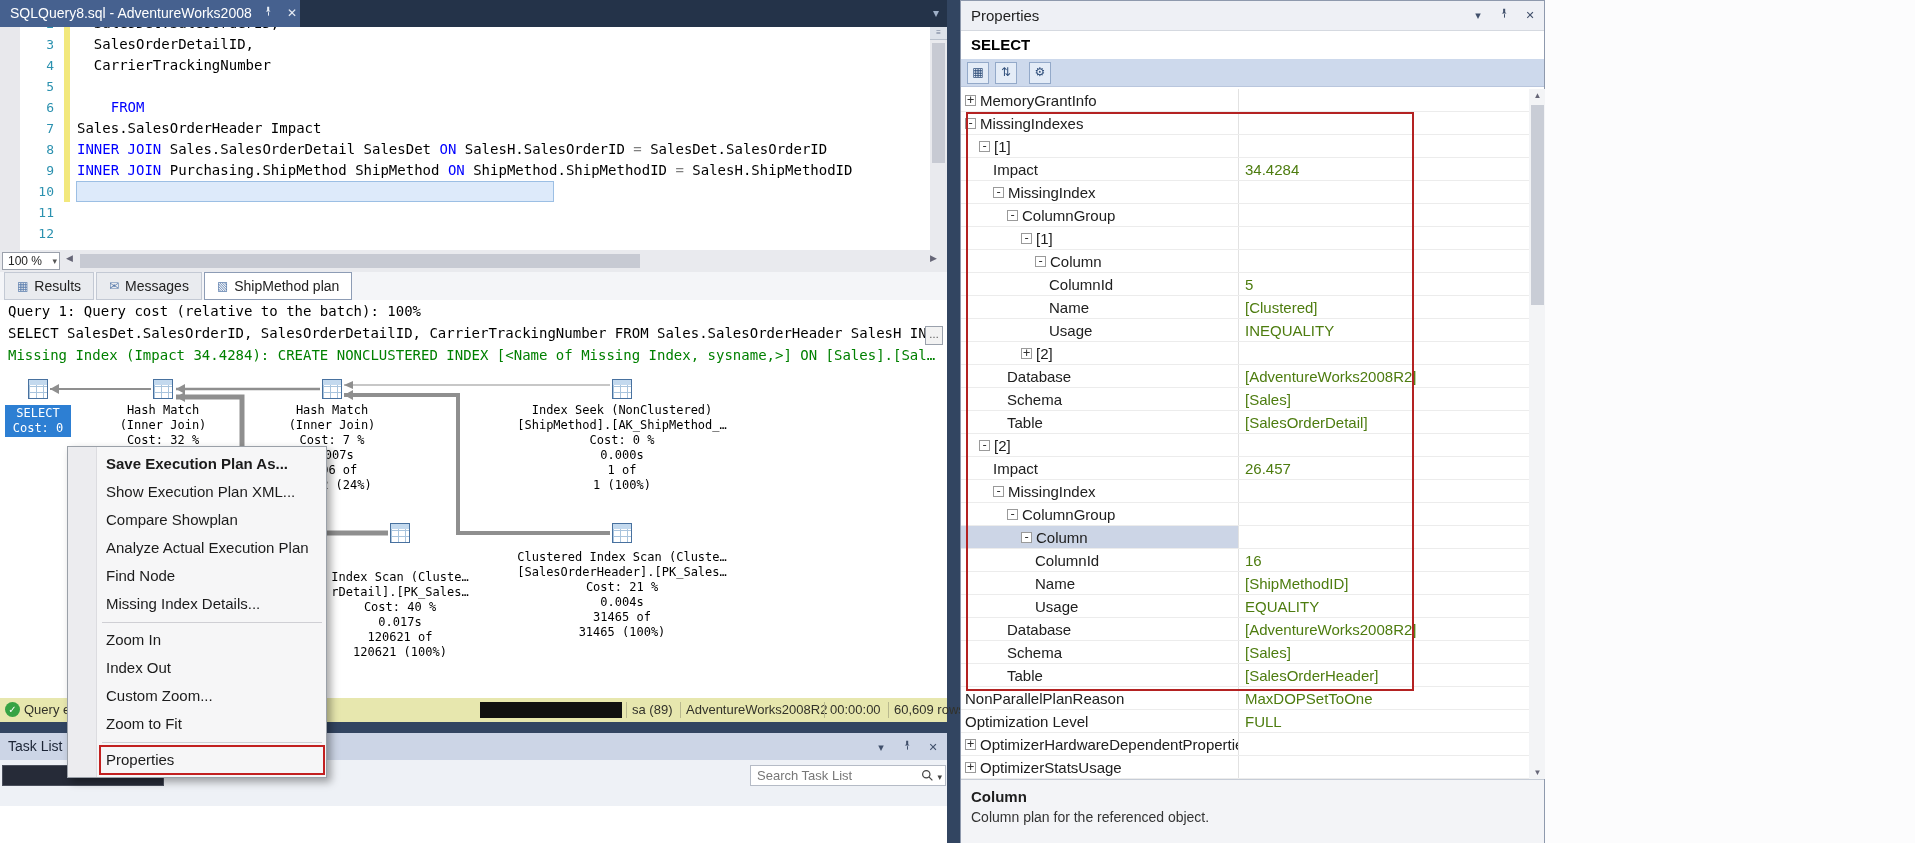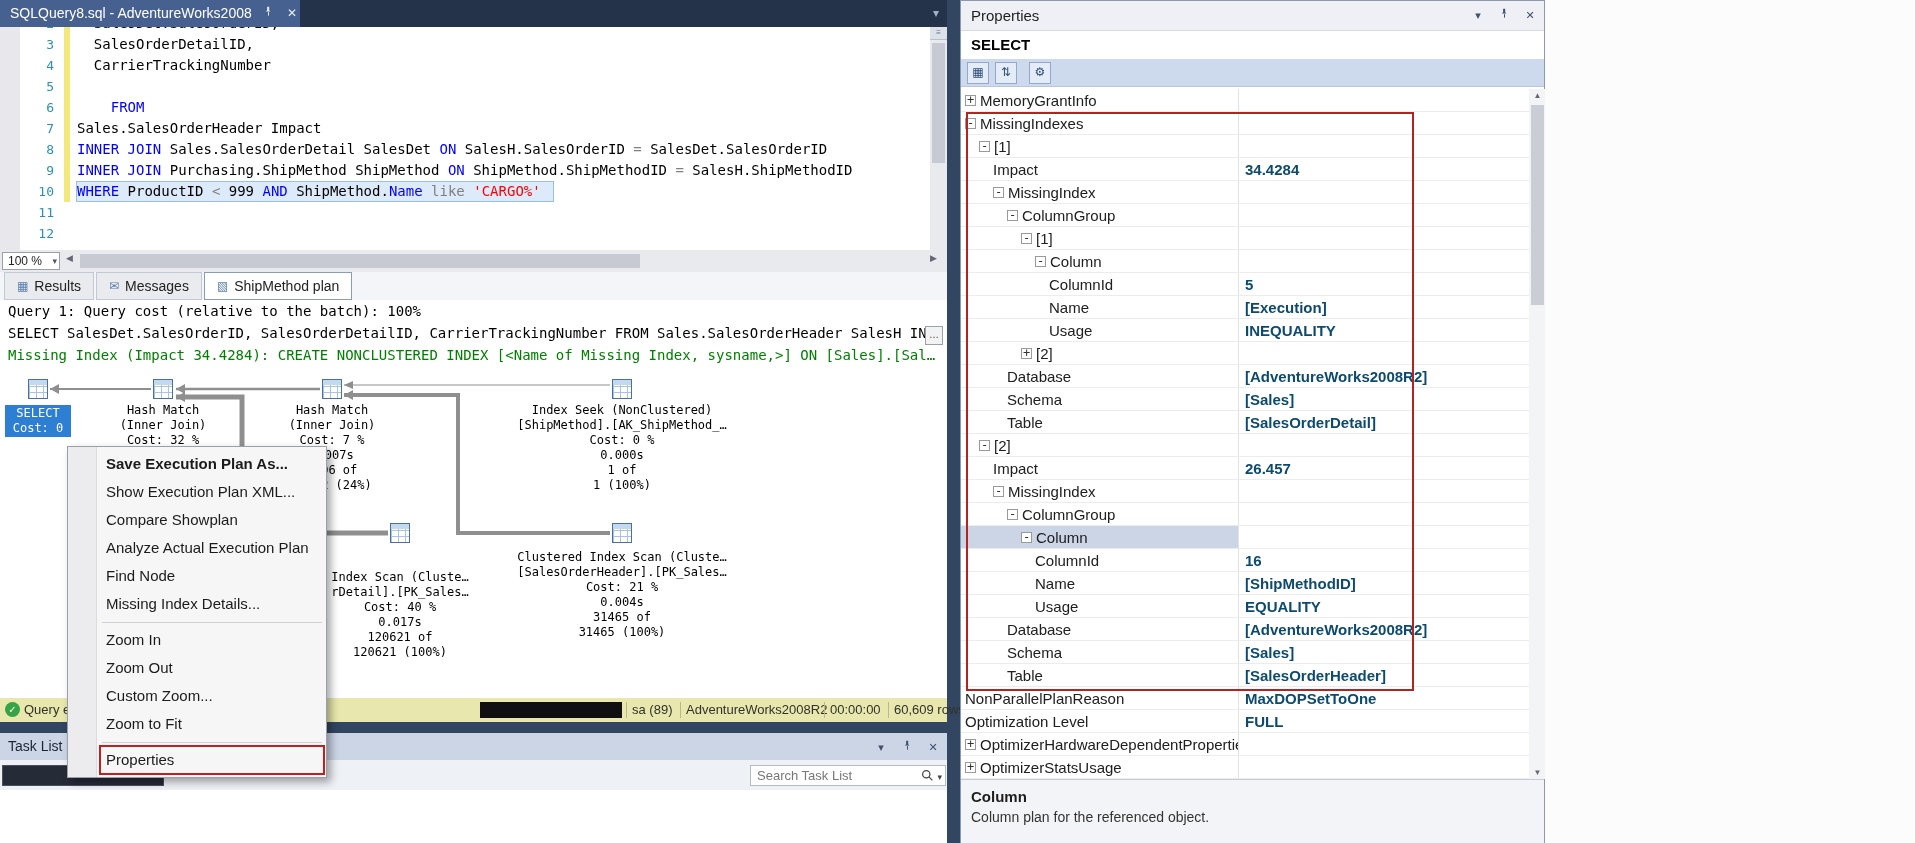--- a/index.html
+++ b/index.html
@@ -67,21 +67,21 @@
   #okicon{position:absolute;left:5px;top:4px;width:15px;height:15px;border-radius:50%;background:#36a344;color:#fff;
           font-size:10px;line-height:15px;text-align:center;}
   #redacted{position:absolute;left:480px;top:4px;width:142px;height:16px;background:#101010;}
 
   
   #tasklist{left:0;top:733px;width:947px;height:110px;background:#fff;}
   #tl-title{position:absolute;left:0;top:0;width:947px;height:27px;background:#ccd5e6;font-size:14px;line-height:27px;
             color:#1c2536;padding-left:8px;box-sizing:border-box;}
   .wicons{position:absolute;right:6px;top:0;height:27px;display:flex;align-items:center;gap:10px;}
   .wicon{width:16px;text-align:center;color:#41506b;font-size:11px;line-height:16px;}
-  #tl-toolbar{position:absolute;left:0;top:27px;width:947px;height:30px;background:#eef1f6;}
+  #tl-toolbar{position:absolute;left:0;top:27px;width:947px;height:46px;background:#eef1f6;}
   #tl-combo{position:absolute;left:2px;top:5px;width:162px;height:21px;background:#262b38;border:1px solid #4a4f5c;box-sizing:border-box;}
   #tl-combo .chev{position:absolute;right:3px;top:2px;color:#cbd2e0;font-size:10px;}
   #tl-search{position:absolute;left:750px;top:5px;width:196px;height:21px;}
   #tl-search input{width:100%;height:100%;border:1px solid #b5bbc6;box-sizing:border-box;font-size:13px;padding:0 36px 0 6px;
                    font-family:"Liberation Sans","DejaVu Sans",sans-serif;color:#555;}
   #tl-search input::placeholder{color:#777;}
   #tl-search .sic{position:absolute;right:4px;top:3px;display:flex;gap:3px;align-items:center;}
 
   
   #ctxmenu{left:67px;top:446px;width:260px;background:#f6f6f7;border:1px solid #9aa0a8;box-shadow:4px 4px 8px rgba(0,0,0,.35);
@@ -97,21 +97,21 @@
   #props{left:960px;top:0;width:585px;height:843px;background:#fff;border:1px solid #8e99ad;box-sizing:border-box;}
   #pr-title{position:absolute;left:0;top:0;width:583px;height:30px;background:#eef0f5;border-bottom:1px solid #d5d9e0;
             font-size:15px;line-height:30px;padding-left:10px;box-sizing:border-box;color:#1e1e1e;}
   #pr-object{position:absolute;left:0;top:30px;width:583px;height:28px;font-weight:bold;font-size:15px;line-height:28px;padding-left:10px;box-sizing:border-box;}
   #pr-toolbar{position:absolute;left:0;top:58px;width:583px;height:28px;background:#cdd9ec;border-bottom:1px solid #b9c6dd;
               display:flex;align-items:center;gap:6px;padding-left:6px;box-sizing:border-box;}
   .tbicon{width:20px;height:20px;border:1px solid #93a9c9;background:#e4ecf7;text-align:center;line-height:19px;font-size:12px;color:#2e4d79;}
   #pr-grid{position:absolute;left:0;top:88px;width:568px;height:690px;overflow:hidden;background:#fff;}
   .prow{display:flex;height:23px;border-bottom:1px solid #ececec;font-size:15px;box-sizing:border-box;}
   .pname{width:278px;border-right:1px solid #e2e2e2;overflow:hidden;white-space:nowrap;display:flex;align-items:center;box-sizing:border-box;color:#202020;}
-  .pval{flex:1;padding-left:6px;overflow:hidden;white-space:nowrap;display:flex;align-items:center;color:#0c4a6e;font-weight:bold;}
+  .pval{flex:1;padding-left:6px;overflow:hidden;white-space:nowrap;display:flex;align-items:center;color:#4d7c0f;}
   .psel .pname{background:#ccd5e6;}
   .tgl{width:11px;height:11px;border:1px solid #9a9a9a;font-size:12px;line-height:9px;text-align:center;margin-right:4px;
        flex:none;background:#fff;font-family:"DejaVu Sans Mono","Liberation Mono",monospace;box-sizing:border-box;color:#333;}
   #pr-redbox{position:absolute;left:5px;top:111px;width:444px;height:575px;border:2px solid #b42222;pointer-events:none;z-index:10;}
   #pr-scroll{position:absolute;left:568px;top:88px;width:17px;height:690px;background:#f3f4f6;}
   #pr-scroll .arr{position:absolute;left:0;width:17px;text-align:center;font-size:8px;color:#667;}
   #pr-thumb{position:absolute;left:570px;top:104px;width:13px;height:200px;background:#c9cdd6;}
   #pr-desc{position:absolute;left:0;top:778px;width:583px;height:64px;background:#f3f4f7;border-top:1px solid #c6ccd6;box-sizing:border-box;}
   #pr-desc .dt{font-weight:bold;font-size:15px;margin:8px 0 4px 10px;color:#1e1e1e;}
   #pr-desc .db{font-size:14px;margin-left:10px;color:#333;}
@@ -156,21 +156,20 @@
     <div id="curline"></div>
     <div id="codelines">
         <div class="cline"><span class="tk-id">  SalesDet.SalesOrderID,</span></div>
         <div class="cline"><span class="tk-id">  SalesOrderDetailID,</span></div>
         <div class="cline"><span class="tk-id">  CarrierTrackingNumber</span></div>
         <div class="cline"><span class="tk-id"> </span></div>
         <div class="cline"><span class="tk-id">    </span><span class="tk-kw">FROM</span></div>
         <div class="cline"><span class="tk-id">Sales.SalesOrderHeader Impact</span></div>
         <div class="cline"><span class="tk-kw">INNER JOIN</span><span class="tk-id"> Sales.SalesOrderDetail SalesDet </span><span class="tk-kw">ON</span><span class="tk-id"> SalesH.SalesOrderID </span><span class="tk-op">=</span><span class="tk-id"> SalesDet.SalesOrderID</span></div>
         <div class="cline"><span class="tk-kw">INNER JOIN</span><span class="tk-id"> Purchasing.ShipMethod ShipMethod </span><span class="tk-kw">ON</span><span class="tk-id"> ShipMethod.ShipMethodID </span><span class="tk-op">=</span><span class="tk-id"> SalesH.ShipMethodID</span></div>
-        <div class="cline"><span class="tk-kw">WHERE</span><span class="tk-id"> ProductID </span><span class="tk-op">&lt;</span><span class="tk-id"> 999 </span><span class="tk-kw">AND</span><span class="tk-id"> ShipMethod.</span><span class="tk-kw">Name</span><span class="tk-id"> </span><span class="tk-op">like</span><span class="tk-id"> </span><span class="tk-str">'CARGO%'</span></div>
         <div class="cline"><span class="tk-id"> </span></div>
         <div class="cline"><span class="tk-id"> </span></div>
       </div>
     <div id="vscroll"></div>
     <div id="vsplit">≡</div>
     <div id="vthumb"></div>
   </div>
 
   <div id="zoombar" class="abs">
     <div id="zoomcombo">
@@ -322,21 +321,21 @@
     <div id="ctxgutter"></div>
     <div id="menuitems">
         <div class="mitem bold">Save Execution Plan As...</div>
         <div class="mitem">Show Execution Plan XML...</div>
         <div class="mitem">Compare Showplan</div>
         <div class="mitem">Analyze Actual Execution Plan</div>
         <div class="mitem">Find Node</div>
         <div class="mitem">Missing Index Details...</div>
         <div class="msep"></div>
         <div class="mitem">Zoom In</div>
-        <div class="mitem">Zoom Out</div>
+        <div class="mitem">Index Out</div>
         <div class="mitem">Custom Zoom...</div>
         <div class="mitem">Zoom to Fit</div>
         <div class="msep"></div>
         <div class="mitem">Properties<div class="red-outline"></div></div>
       </div>
   </div>
 
   <div id="props" class="abs">
     <div id="pr-title">
       <span>Properties</span>
@@ -416,21 +415,21 @@
         <div class="prow">
           <div class="pname" style="padding-left: 88px;">
             <span>ColumnId</span>
           </div>
           <div class="pval">5</div>
         </div>
         <div class="prow">
           <div class="pname" style="padding-left: 88px;">
             <span>Name</span>
           </div>
-          <div class="pval">[Execution]</div>
+          <div class="pval">[Clustered]</div>
         </div>
         <div class="prow">
           <div class="pname" style="padding-left: 88px;">
             <span>Usage</span>
           </div>
           <div class="pval">INEQUALITY</div>
         </div>
         <div class="prow">
           <div class="pname" style="padding-left: 60px;">
             <span class="tgl">+</span>

